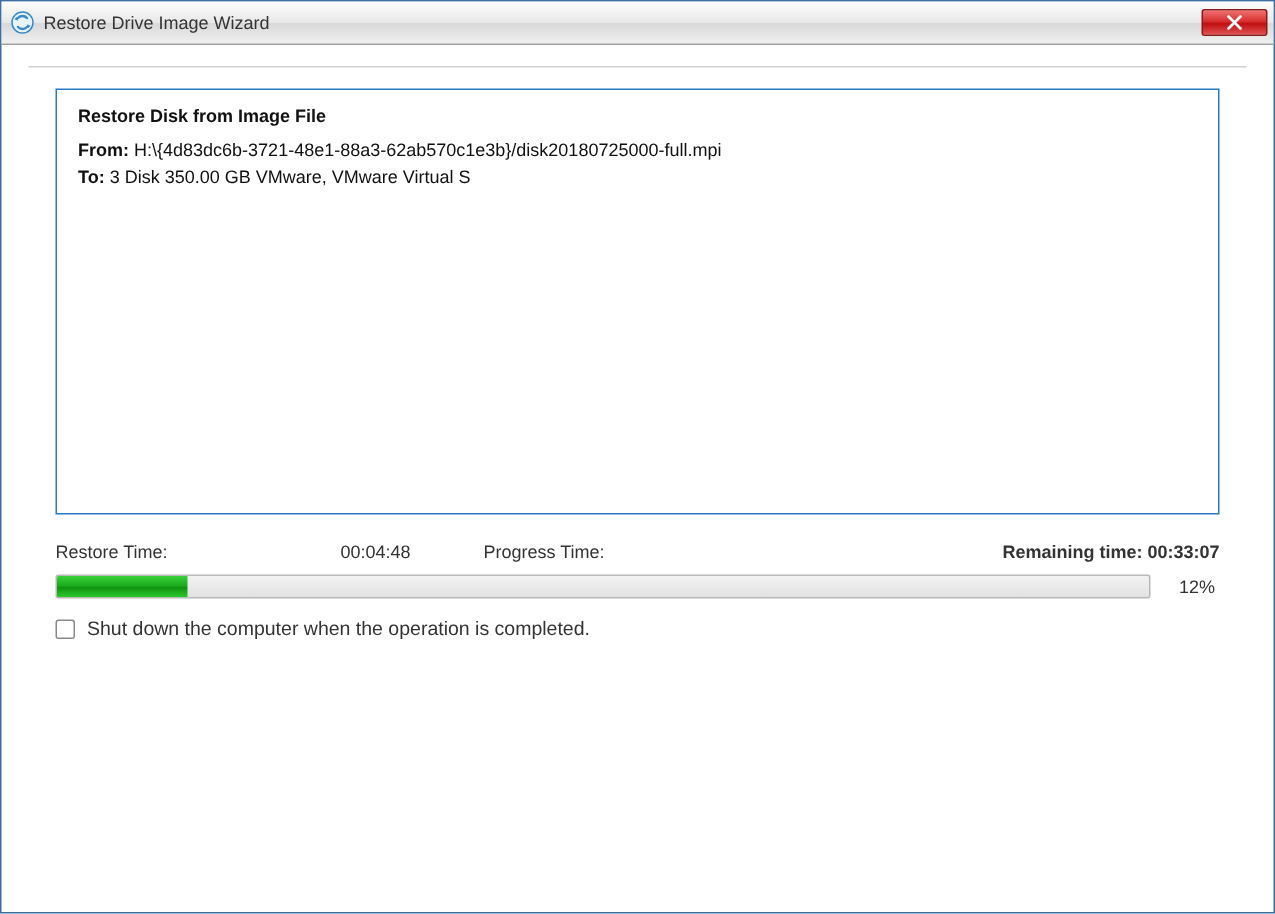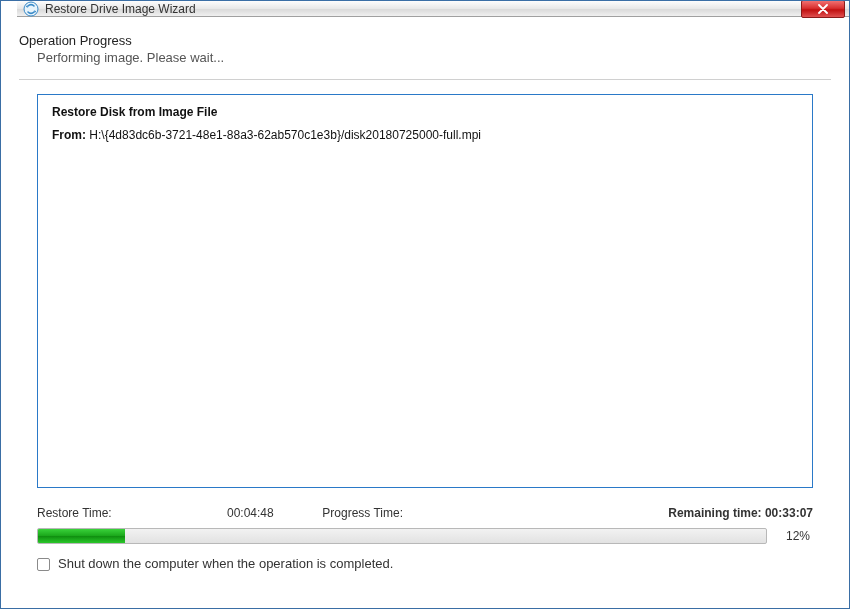--- a/index.html
+++ b/index.html
@@ -8,28 +8,27 @@
     padding: 0;
     font-family: "Segoe UI", Tahoma, Arial, sans-serif;
     font-size: 12px;
     background: #fff;
     width: 850px;
     height: 609px;
     overflow: hidden;
     border: 1px solid #3a6ea5;
   }
   .titlebar {
-    height: 16px;
+    height: 29px;
     background: linear-gradient(to bottom, #fdfdfd 0%, #e8e8e8 50%, #d8d8d8 51%, #f0f0f0 100%);
     border-bottom: 1px solid #a0a0a0;
     display: flex;
     align-items: center;
     padding: 0 4px 0 6px;
     user-select: none;
-    margin-left: 16px;
   }
   .titlebar .app-icon {
     width: 16px;
     height: 16px;
     margin-right: 6px;
     display: inline-flex;
     align-items: center;
     justify-content: center;
   }
   .titlebar .title-text {
@@ -70,21 +69,21 @@
   }
   .hr {
     border: 0;
     border-top: 1px solid #d0d0d0;
     margin: 4px 0 14px 0;
   }
   .details-box {
     border: 1px solid #2a79c8;
     background: #fff;
     padding: 10px 14px 14px 14px;
-    height: 394px;
+    height: 284px;
     margin: 0 18px 0 18px;
     font-size: 12px;
     color: #111;
     overflow: auto;
   }
   .details-title {
     font-weight: bold;
     font-size: 12px;
     margin-bottom: 8px;
   }
@@ -192,33 +191,34 @@
   </span>
   <span class="title-text">Restore Drive Image Wizard</span>
   <div class="close-btn">
     <svg width="12" height="10" viewBox="0 0 12 10">
       <path d="M2 1 L10 9 M10 1 L2 9" stroke="#fff" stroke-width="1.8" stroke-linecap="round"></path>
     </svg>
   </div>
 </div>
 
 <div class="content">
-  <div class="op-head">
-    <div class="op-title">Operation Progress</div>
-    <div class="op-sub">Performing image. Please wait...</div>
-  </div>
   <hr class="hr">
 
   <div class="details-box">
     <div class="details-title">Restore Disk from Image File</div>
     <div class="kv-line">
       <span class="k">From:</span>
       <span> </span>
       <span>H:\{4d83dc6b-3721-48e1-88a3-62ab570c1e3b}/disk20180725000-full.mpi</span>
     </div>
+    <div class="kv-line">
+      <span class="k">To:</span>
+      <span> </span>
+      <span>3 Disk 350.00 GB VMware, VMware Virtual S</span>
+    </div>
   </div>
 
   <div class="time-row">
     <div class="time-left">
       <span class="lbl">Restore Time:</span>
       <span>00:04:48</span>
     </div>
     <div class="time-mid">
       <span>Progress Time:</span>
     </div>

